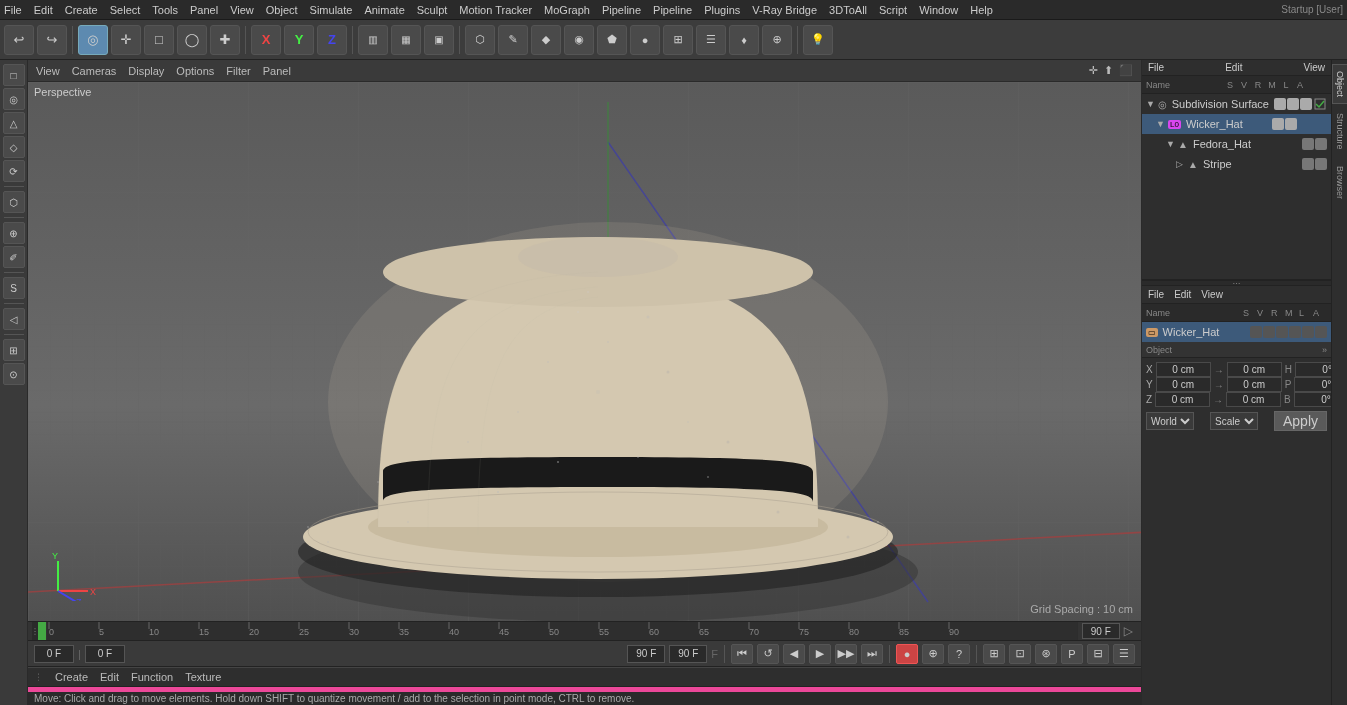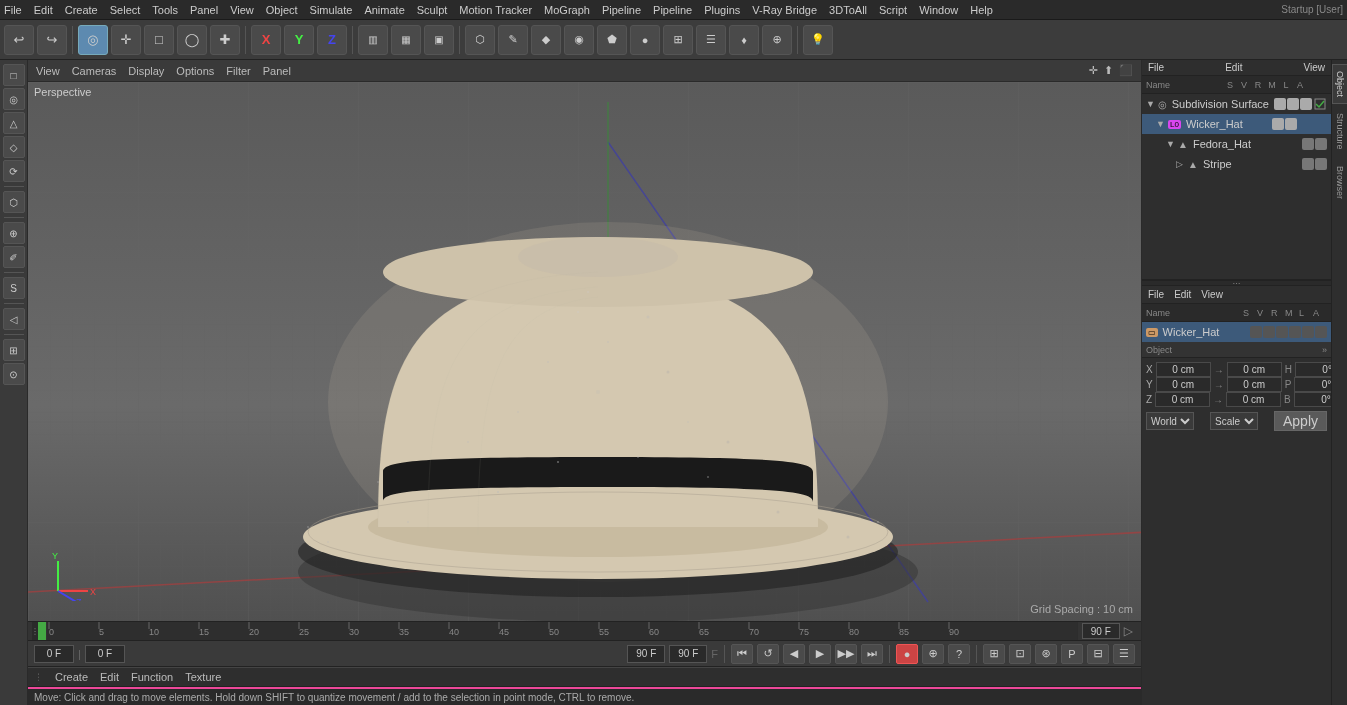--- a/index.html
+++ b/index.html
@@ -51,21 +51,21 @@
     
     #playback-bar { height: 26px; background: #3a3a3a; border-bottom: 1px solid #222; display: flex; align-items: center; gap: 4px; padding: 0 6px; }
     .pb-btn { width: 22px; height: 20px; background: #4a4a4a; border: 1px solid #555; border-radius: 2px; display: flex; align-items: center; justify-content: center; cursor: pointer; color: #ccc; font-size: 11px; }
     .pb-separator { width: 1px; height: 18px; background: #555; margin: 0 2px; }
     #material-content { flex: 1; display: flex; align-items: center; padding: 6px; gap: 6px; background: #333; }
     .material-item { display: flex; flex-direction: column; align-items: center; cursor: pointer; }
     .material-thumb { width: 50px; height: 50px; border-radius: 50%; background: radial-gradient(circle at 35% 35%, #c8b89a, #8a7060); border: 2px solid #888; }
     .material-name { font-size: 9px; color: #ccc; margin-top: 2px; }
 
     
-    #status-bar { height: 18px; background: #2a2a2a; border-top: 2px solid #ec4899; display: flex; align-items: center; padding: 0 6px; }
+    #status-bar { height: 18px; background: #2a2a2a; border-top: 5px solid #ec4899; display: flex; align-items: center; padding: 0 6px; }
     #status-text { color: #aaa; font-size: 10px; }
 
     
     #right-panel { width: 190px; display: flex; flex-direction: column; background: #3a3a3a; border-left: 1px solid #2a2a2a; }
 
     
     #obj-manager { height: 200px; border-bottom: 1px solid #222; display: flex; flex-direction: column; }
     #obj-manager-header { display: flex; align-items: center; justify-content: space-between; padding: 2px 6px; background: #2e2e2e; border-bottom: 1px solid #222; }
     #obj-tree { flex: 1; overflow-y: auto; background: #2e2e2e; }
     .obj-row { display: flex; align-items: center; padding: 2px 4px; height: 20px; cursor: pointer; gap: 2px; }

